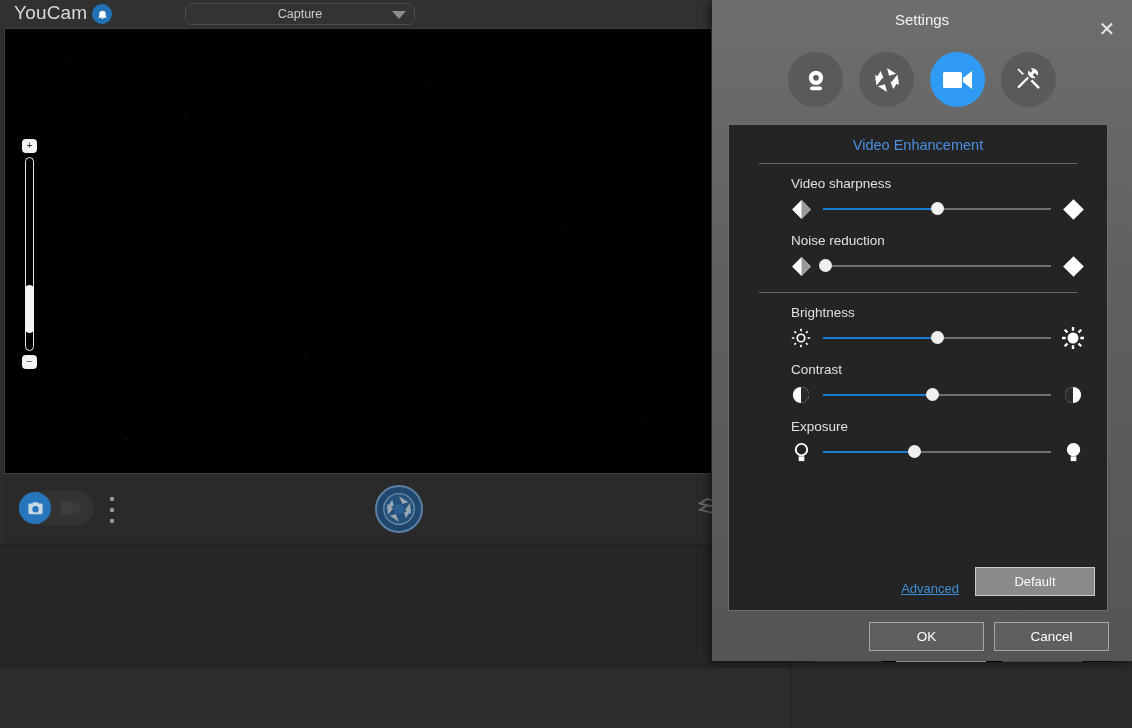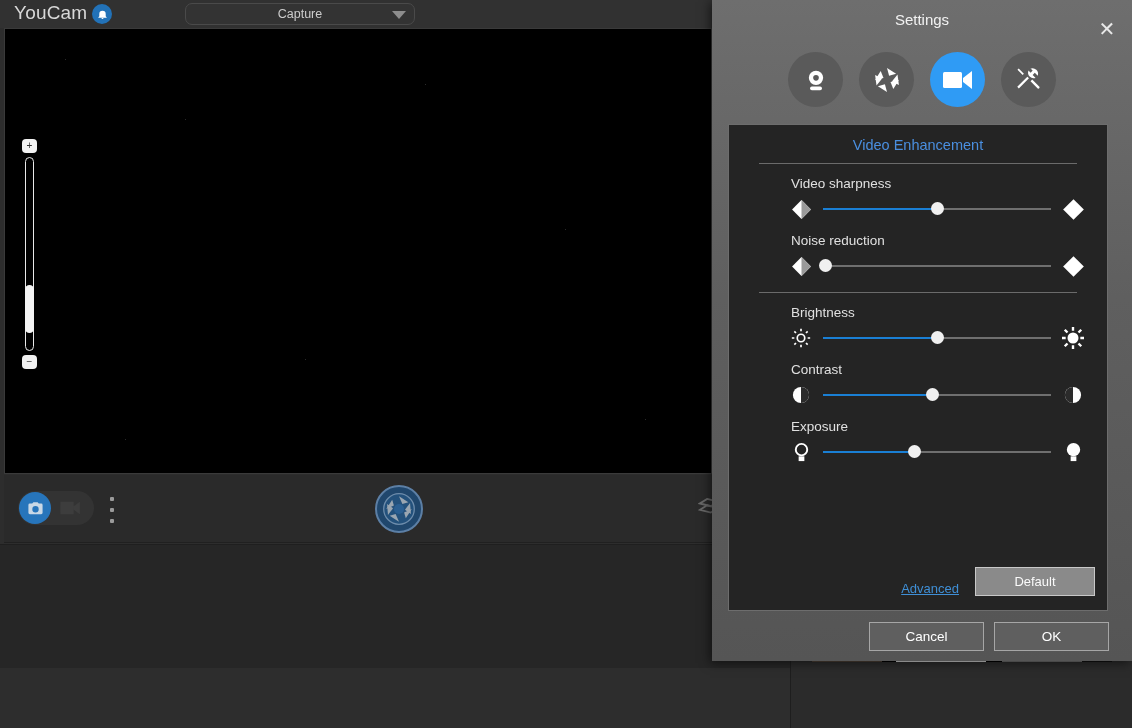--- a/index.html
+++ b/index.html
@@ -460,17 +460,17 @@
         </span>
       </div>
 
       <div class="panel-footer">
         <button class="link-advanced">Advanced</button>
         <button class="btn-default">Default</button>
       </div>
     </div>
 
     <div class="dlg-actions">
+      <button class="dlg-btn">OK</button>
       <button class="dlg-btn">Cancel</button>
-      <button class="dlg-btn">OK</button>
     </div>
   </div>
 </div>
 
 </body></html>

